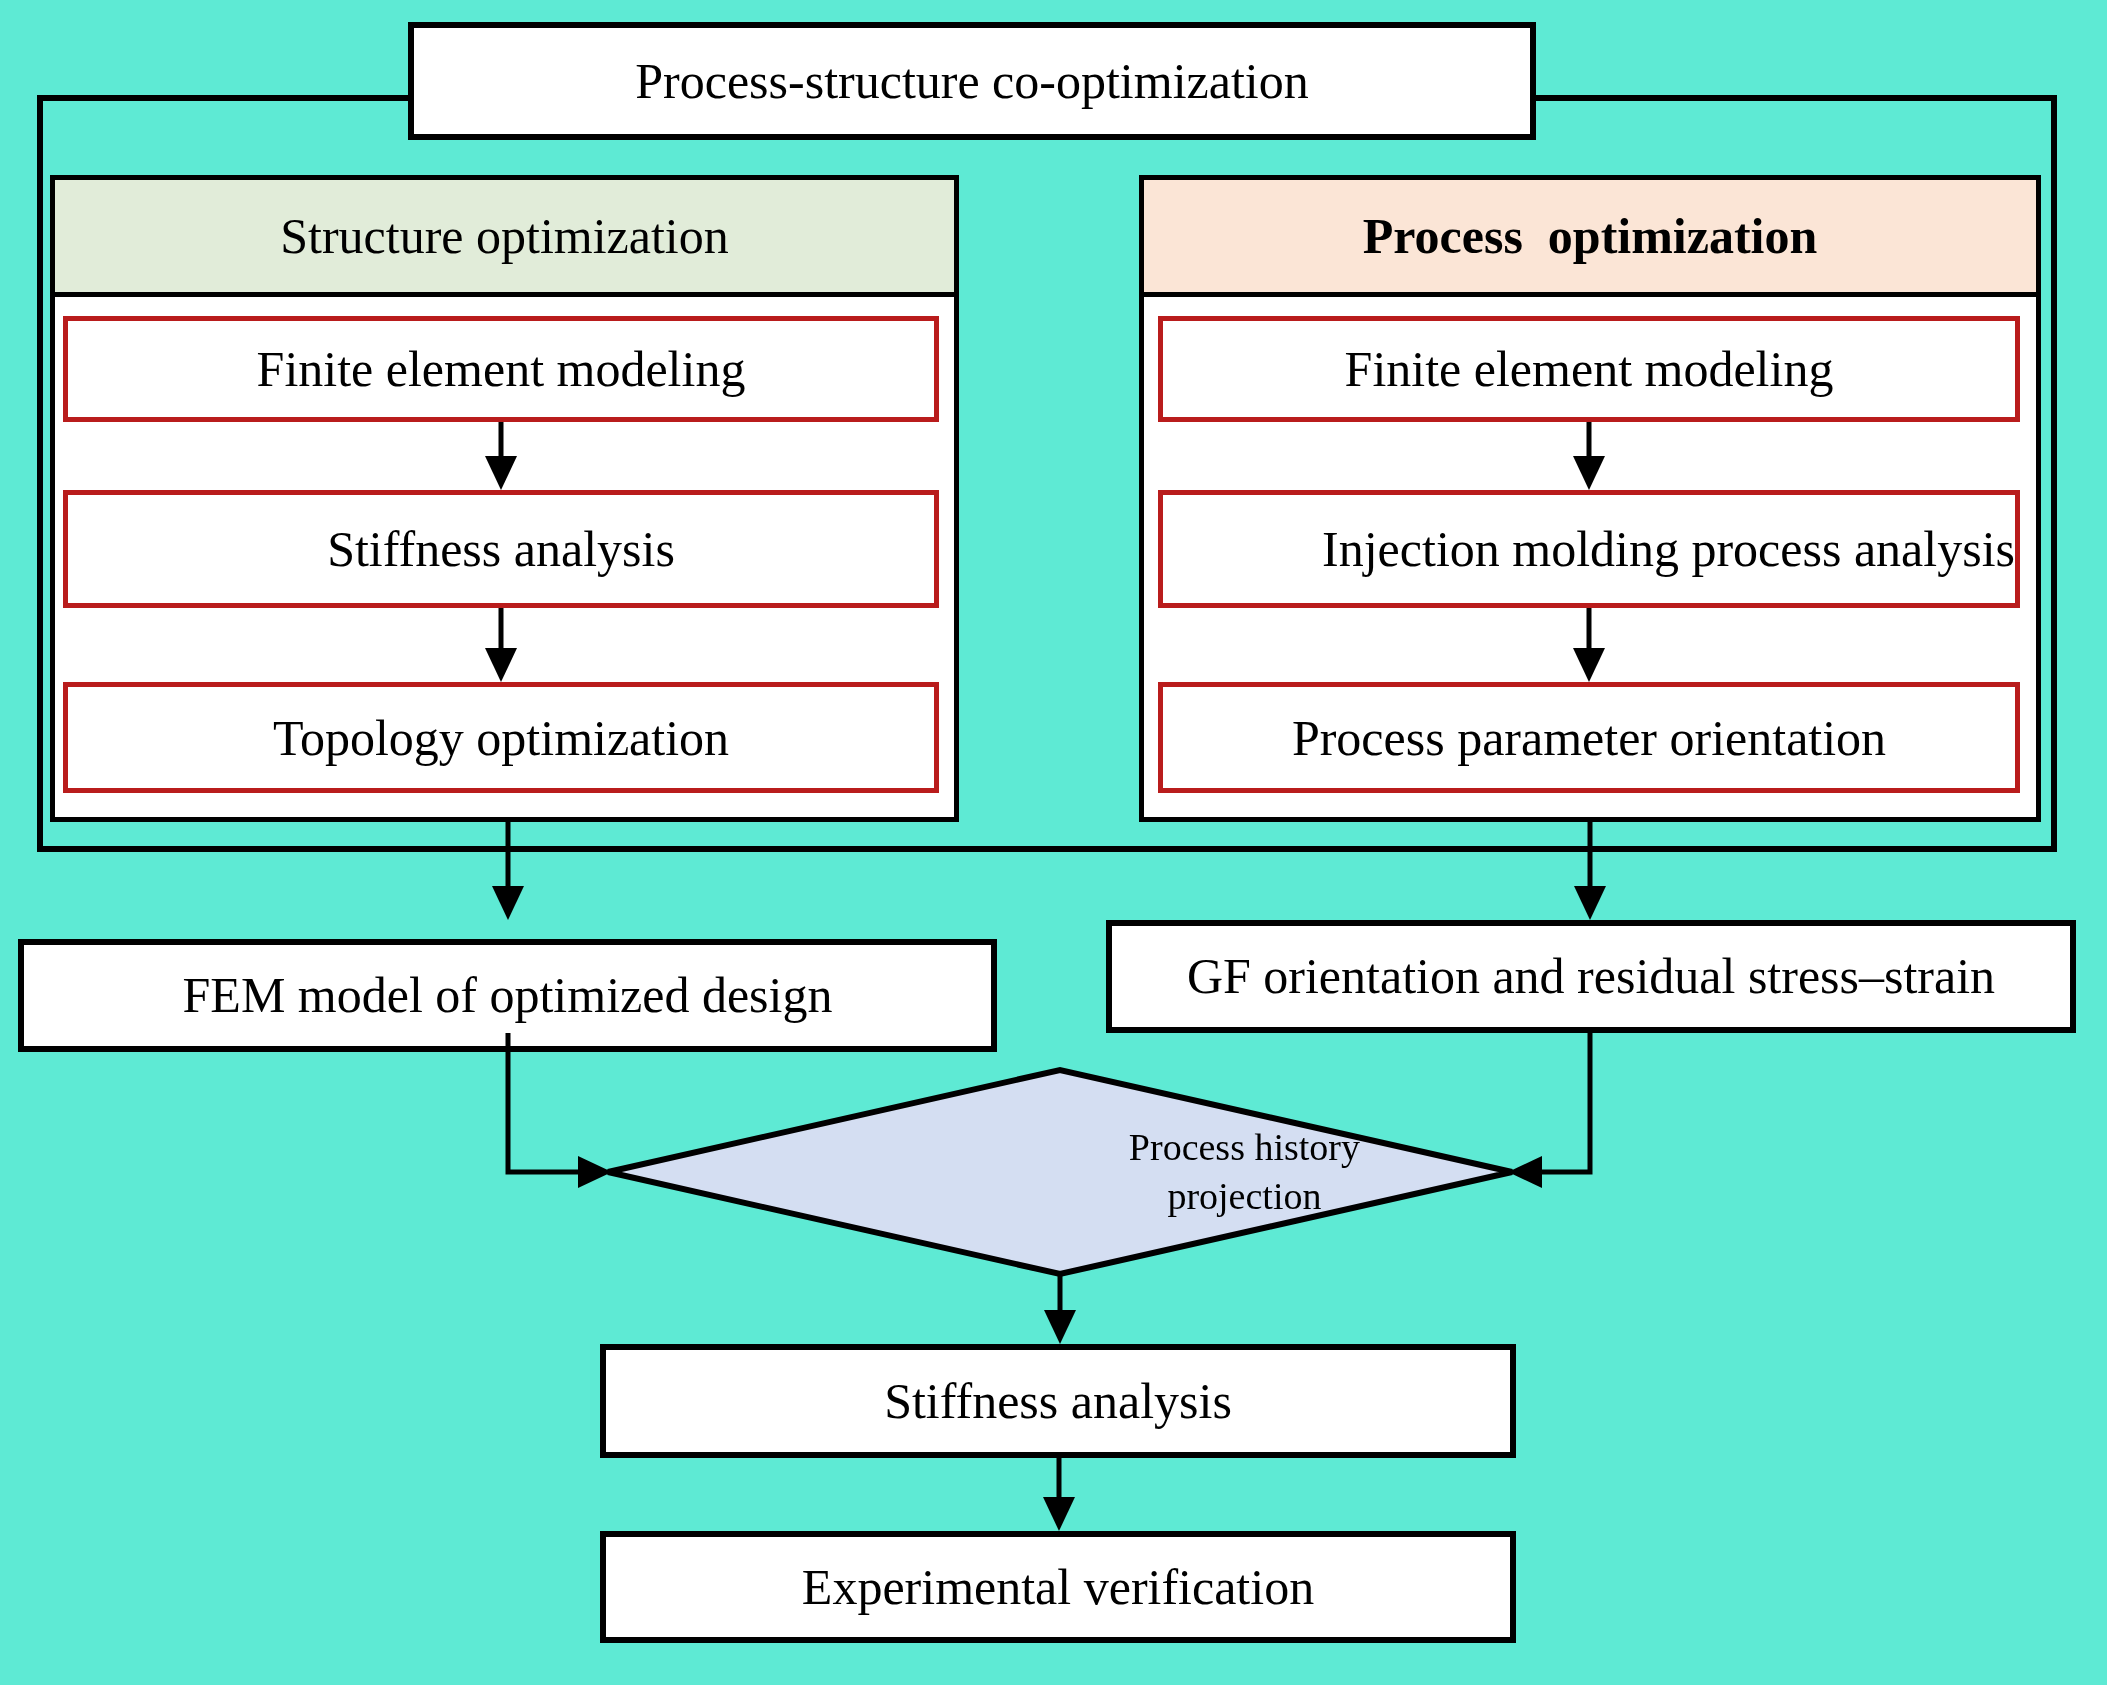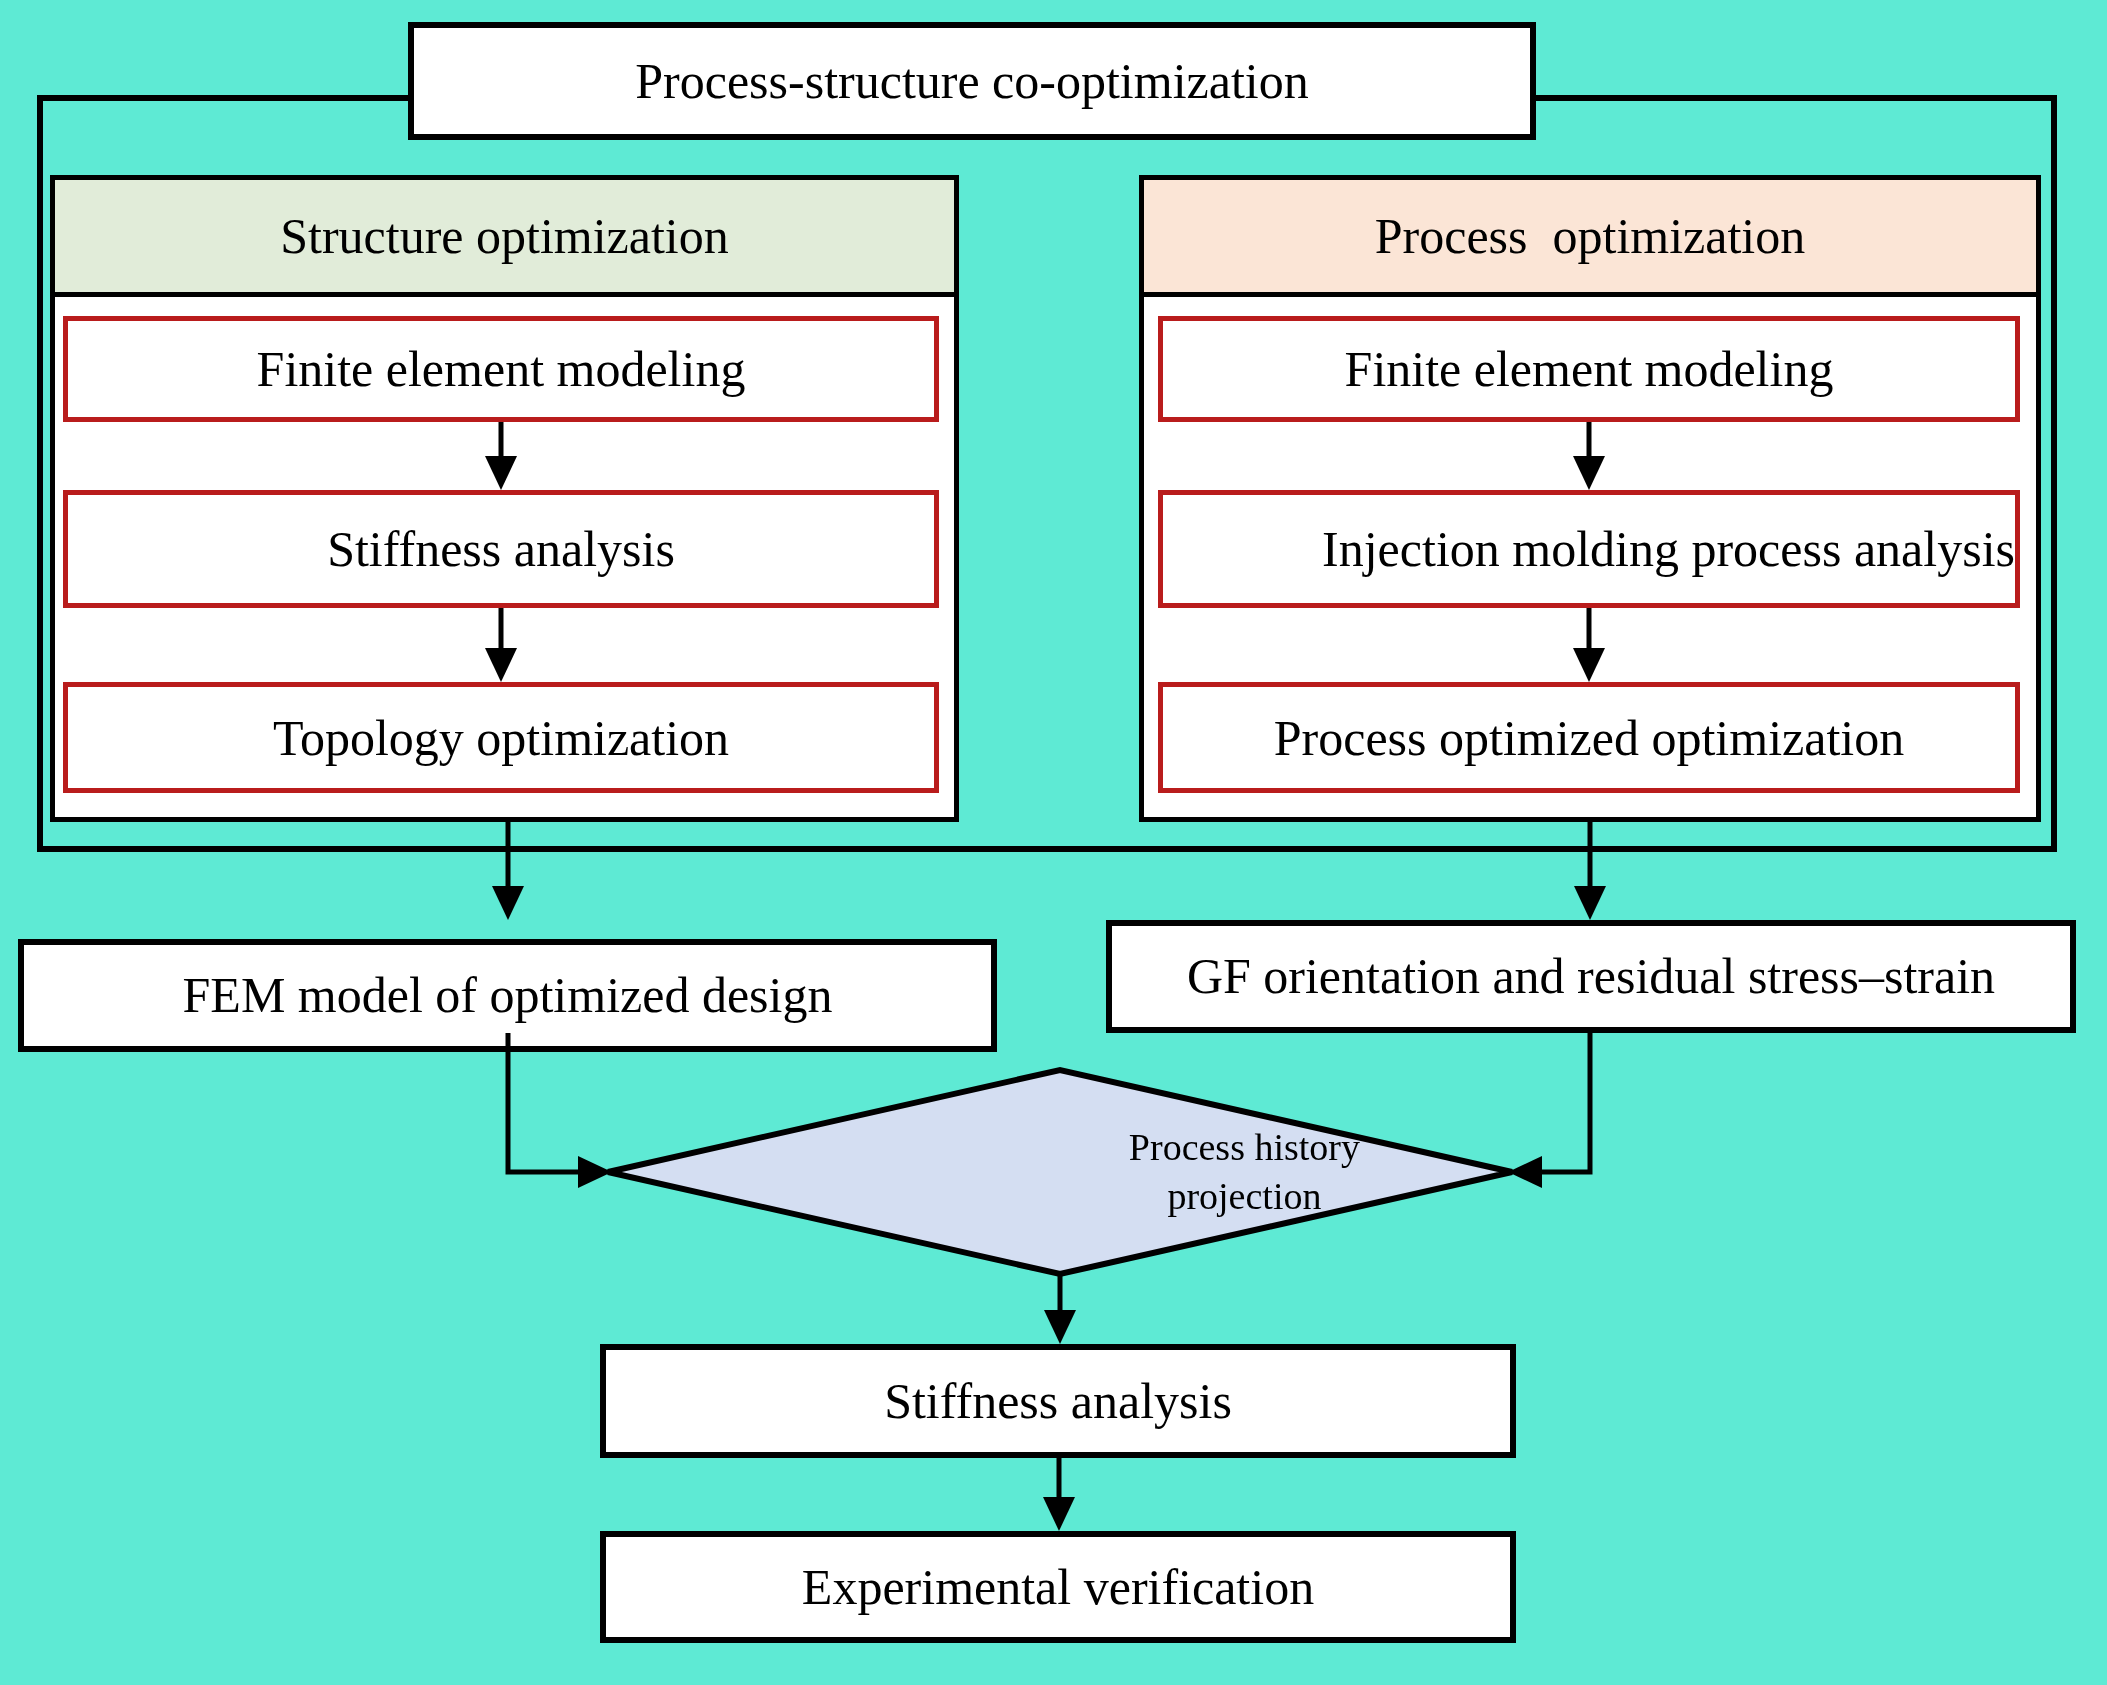--- a/index.html
+++ b/index.html
@@ -94,21 +94,21 @@
     <span>Process-structure co-optimization</span>
   </div>
 
   <div class="abs panel" style="left:50px; top:175px; width:909px; height:647px;">
     <div class="panel-header" style="background-color: rgb(225, 236, 217);">
       <span class="panel-header-label">Structure optimization</span>
     </div>
   </div>
 
   <div class="abs panel" style="left:1139px; top:175px; width:902px; height:647px;">
-    <div class="panel-header" style="background-color: rgb(251, 229, 214);">
+    <div class="panel-header" style="background-color: rgb(251, 229, 214); font-weight: bold;">
       <span class="panel-header-label">Process  optimization</span>
     </div>
   </div>
 
   <div class="abs step" style="left:63px; top:316px; width:876px; height:106px;">
     <span>Finite element modeling</span>
   </div>
   <div class="abs step" style="left:63px; top:490px; width:876px; height:118px;">
     <span>Stiffness analysis</span>
   </div>
@@ -116,21 +116,21 @@
     <span>Topology optimization</span>
   </div>
 
   <div class="abs step" style="left:1158px; top:316px; width:862px; height:106px;">
     <span>Finite element modeling</span>
   </div>
   <div class="abs step" style="left:1158px; top:490px; width:862px; height:118px;justify-content:flex-end;">
     <span>Injection molding process analysis</span>
   </div>
   <div class="abs step" style="left:1158px; top:682px; width:862px; height:111px;">
-    <span>Process optimized optimization</span>
+    <span>Process parameter orientation</span>
   </div>
 
   <div class="abs box" style="left:18px; top:920px; width:979px; height:113px;margin-top:19px;">
     <span>FEM model of optimized design</span>
   </div>
   <div class="abs box" style="left:1106px; top:920px; width:970px; height:113px;">
     <span>GF orientation and residual stress–strain</span>
   </div>
 
   <div class="abs box" style="left:600px; top:1344px; width:916px; height:114px;">

